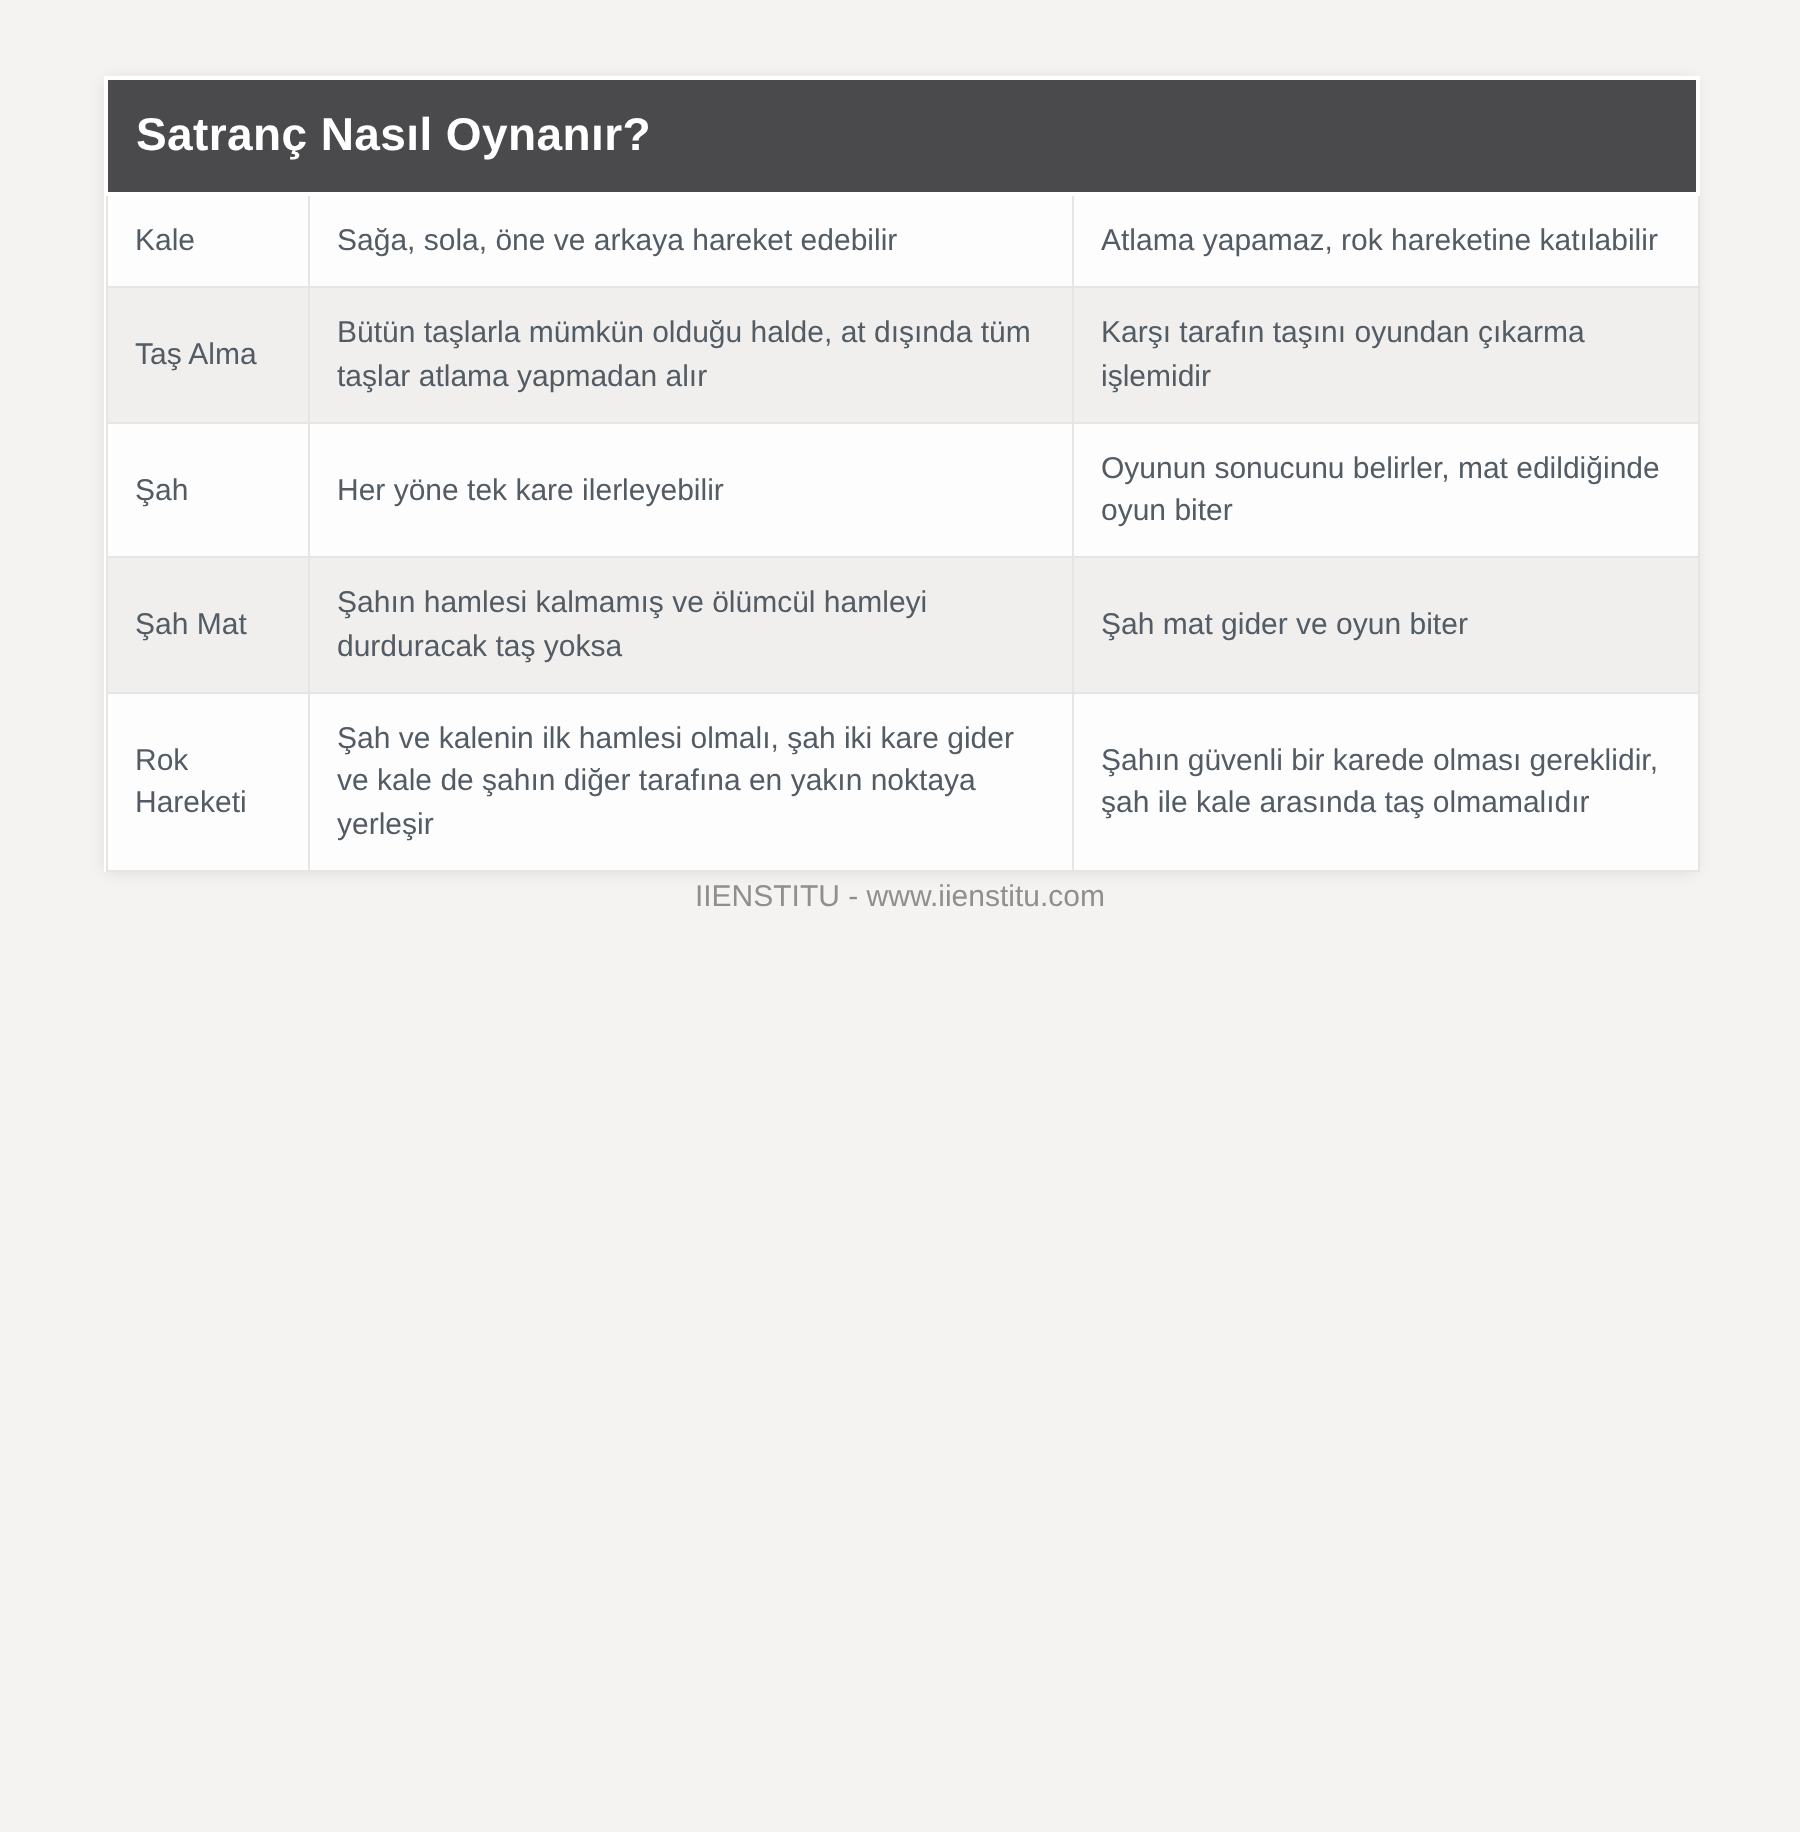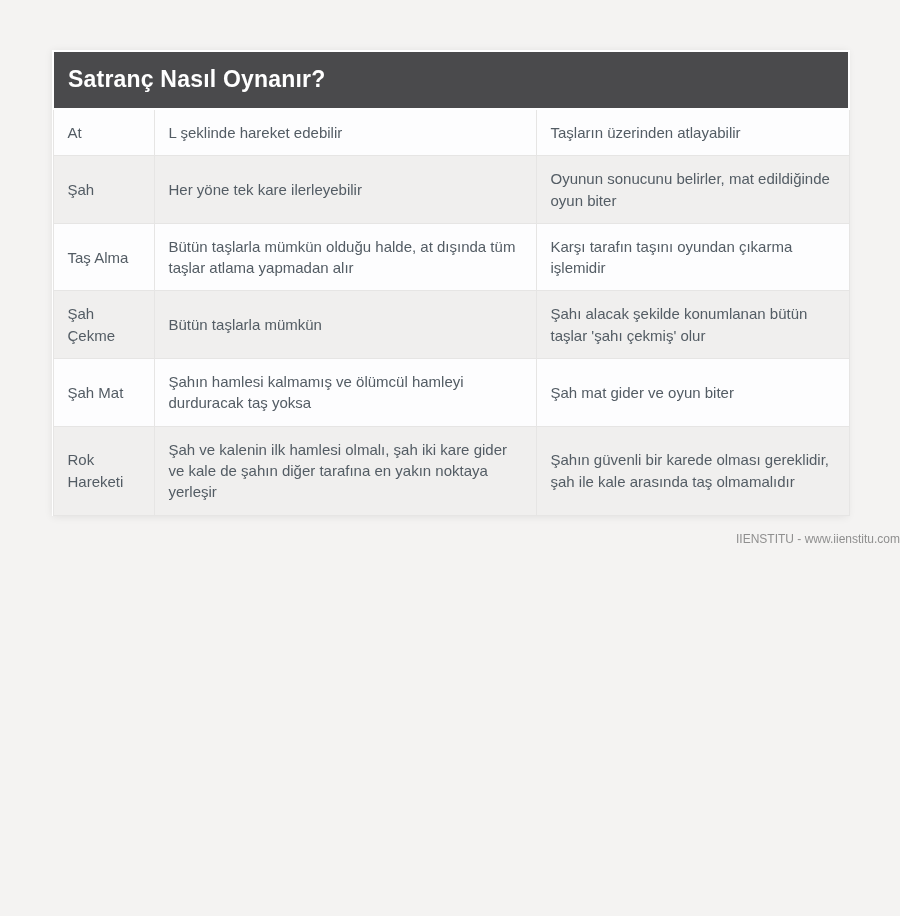--- a/index.html
+++ b/index.html
@@ -7,21 +7,21 @@
     margin: 0;
     padding: 0;
     width: 900px;
     height: 916px;
     background: #f4f3f2;
     font-family: "Liberation Sans", "DejaVu Sans", sans-serif;
     overflow: hidden;
   }
   .card {
     width: 796px;
-    margin: 50px 52px 0 52px;
+    margin: 38px 52px 0 52px;
     background: #ffffff;
     box-shadow: 0 1px 8px rgba(0,0,0,0.08);
   }
   table.chess-table {
     width: 796px;
     table-layout: fixed;
     border-collapse: collapse;
     background: #ffffff;
   }
   col.c-piece    { width: 101px; }
@@ -58,61 +58,56 @@
     border: 1px solid #e6e5e4;
     vertical-align: middle;
     background: #fdfdfe;
   }
   tbody tr:nth-child(even) td {
     background: #f0efee;
   }
   td.piece-cell { padding-right: 8px; }
 
   .footer {
-    margin-top: 16px;
-    text-align: right;
-    font-size: 12px;
+    margin-top: 4px;
+    text-align: center;
+    font-size: 15px;
     color: #8f8f8f;
   }
 </style>
 </head>
 <body>
 
 <div class="card">
   <table class="chess-table">
     <colgroup>
       <col class="c-piece">
       <col class="c-movement">
       <col class="c-features">
     </colgroup>
     <thead>
       <tr>
         <th class="title-cell" colspan="3">Satranç Nasıl Oynanır?</th>
       </tr>
     </thead>
     <tbody>
       <tr>
-        <td class="piece-cell">At</td>
-        <td>L şeklinde hareket edebilir</td>
-        <td>Taşların üzerinden atlayabilir</td>
-      </tr>
-      <tr>
-        <td class="piece-cell">Şah</td>
-        <td>Her yöne tek kare ilerleyebilir</td>
-        <td>Oyunun sonucunu belirler, mat edildiğinde oyun biter</td>
+        <td class="piece-cell">Kale</td>
+        <td>Sağa, sola, öne ve arkaya hareket edebilir</td>
+        <td>Atlama yapamaz, rok hareketine katılabilir</td>
       </tr>
       <tr>
         <td class="piece-cell">Taş Alma</td>
         <td>Bütün taşlarla mümkün olduğu halde, at dışında tüm taşlar atlama yapmadan alır</td>
         <td>Karşı tarafın taşını oyundan çıkarma işlemidir</td>
       </tr>
       <tr>
-        <td class="piece-cell">Şah Çekme</td>
-        <td>Bütün taşlarla mümkün</td>
-        <td>Şahı alacak şekilde konumlanan bütün taşlar 'şahı çekmiş' olur</td>
+        <td class="piece-cell">Şah</td>
+        <td>Her yöne tek kare ilerleyebilir</td>
+        <td>Oyunun sonucunu belirler, mat edildiğinde oyun biter</td>
       </tr>
       <tr>
         <td class="piece-cell">Şah Mat</td>
         <td>Şahın hamlesi kalmamış ve ölümcül hamleyi durduracak taş yoksa</td>
         <td>Şah mat gider ve oyun biter</td>
       </tr>
       <tr>
         <td class="piece-cell">Rok Hareketi</td>
         <td>Şah ve kalenin ilk hamlesi olmalı, şah iki kare gider ve kale de şahın diğer tarafına en yakın noktaya yerleşir</td>
         <td>Şahın güvenli bir karede olması gereklidir, şah ile kale arasında taş olmamalıdır</td>

